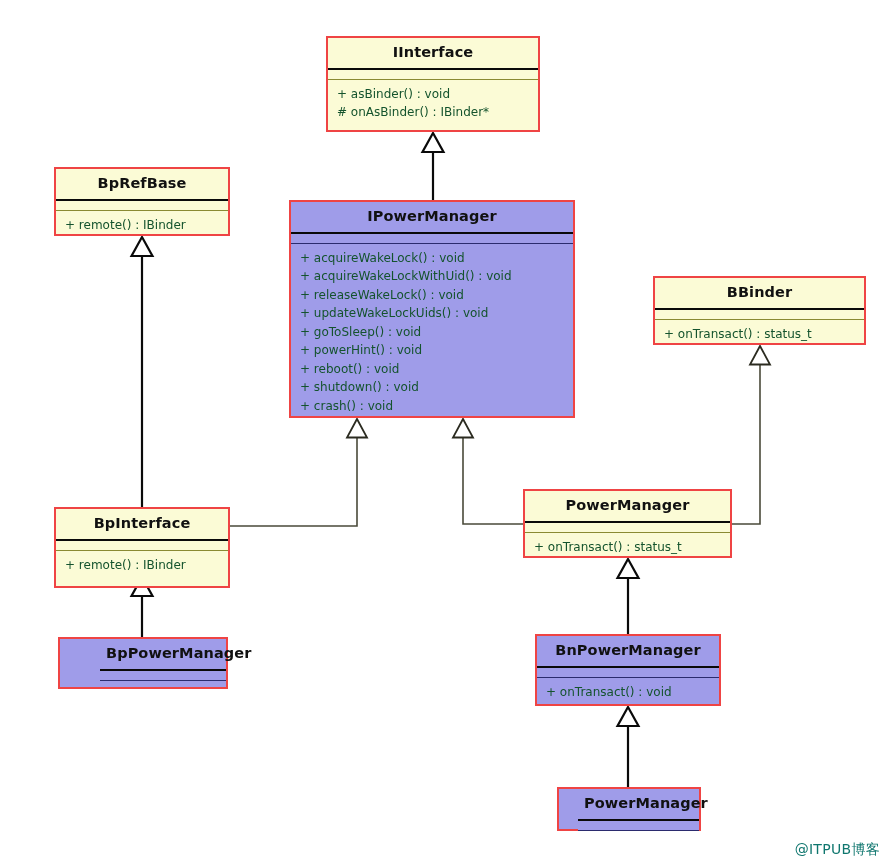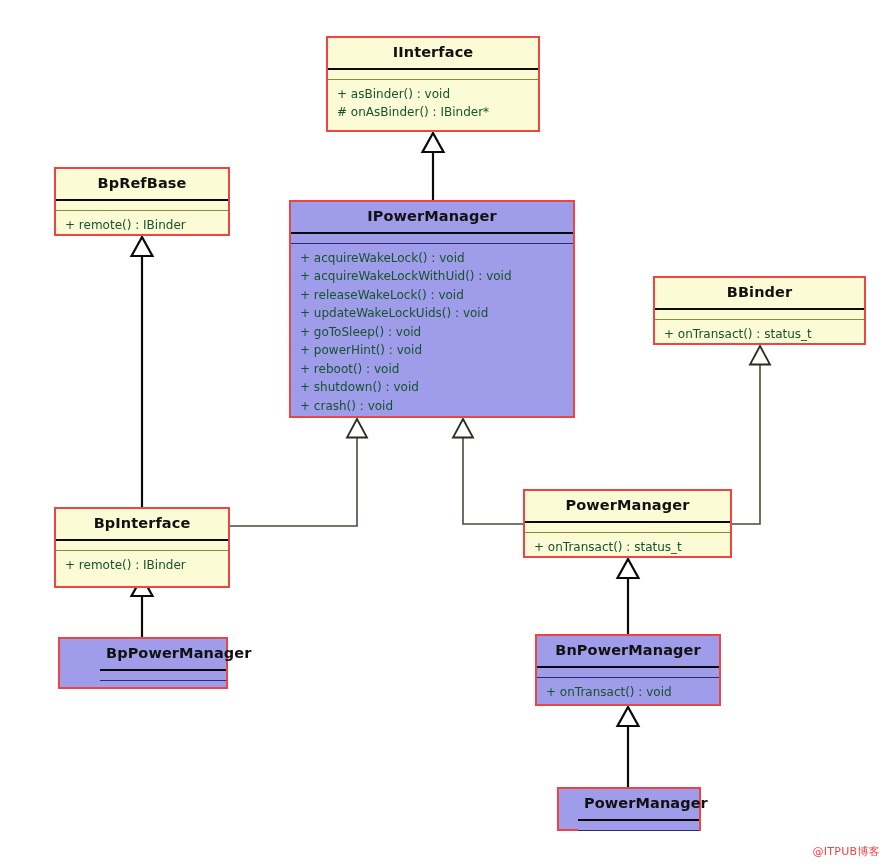--- a/index.html
+++ b/index.html
@@ -76,22 +76,22 @@
     padding: 0;
     min-height: 13px;
   }
   .m-row {
     white-space: nowrap;
   }
   .watermark {
     position: absolute;
     right: 10px;
     bottom: 8px;
-    font-size: 11px;
-    color: #ef4444;
+    font-size: 14px;
+    color: #0f766e;
     letter-spacing: 0.3px;
     font-family: "DejaVu Sans", sans-serif;
     z-index: 9;
     user-select: none;
   }
 </style>
 </head>
 <body>
 
 <div id="canvas">

